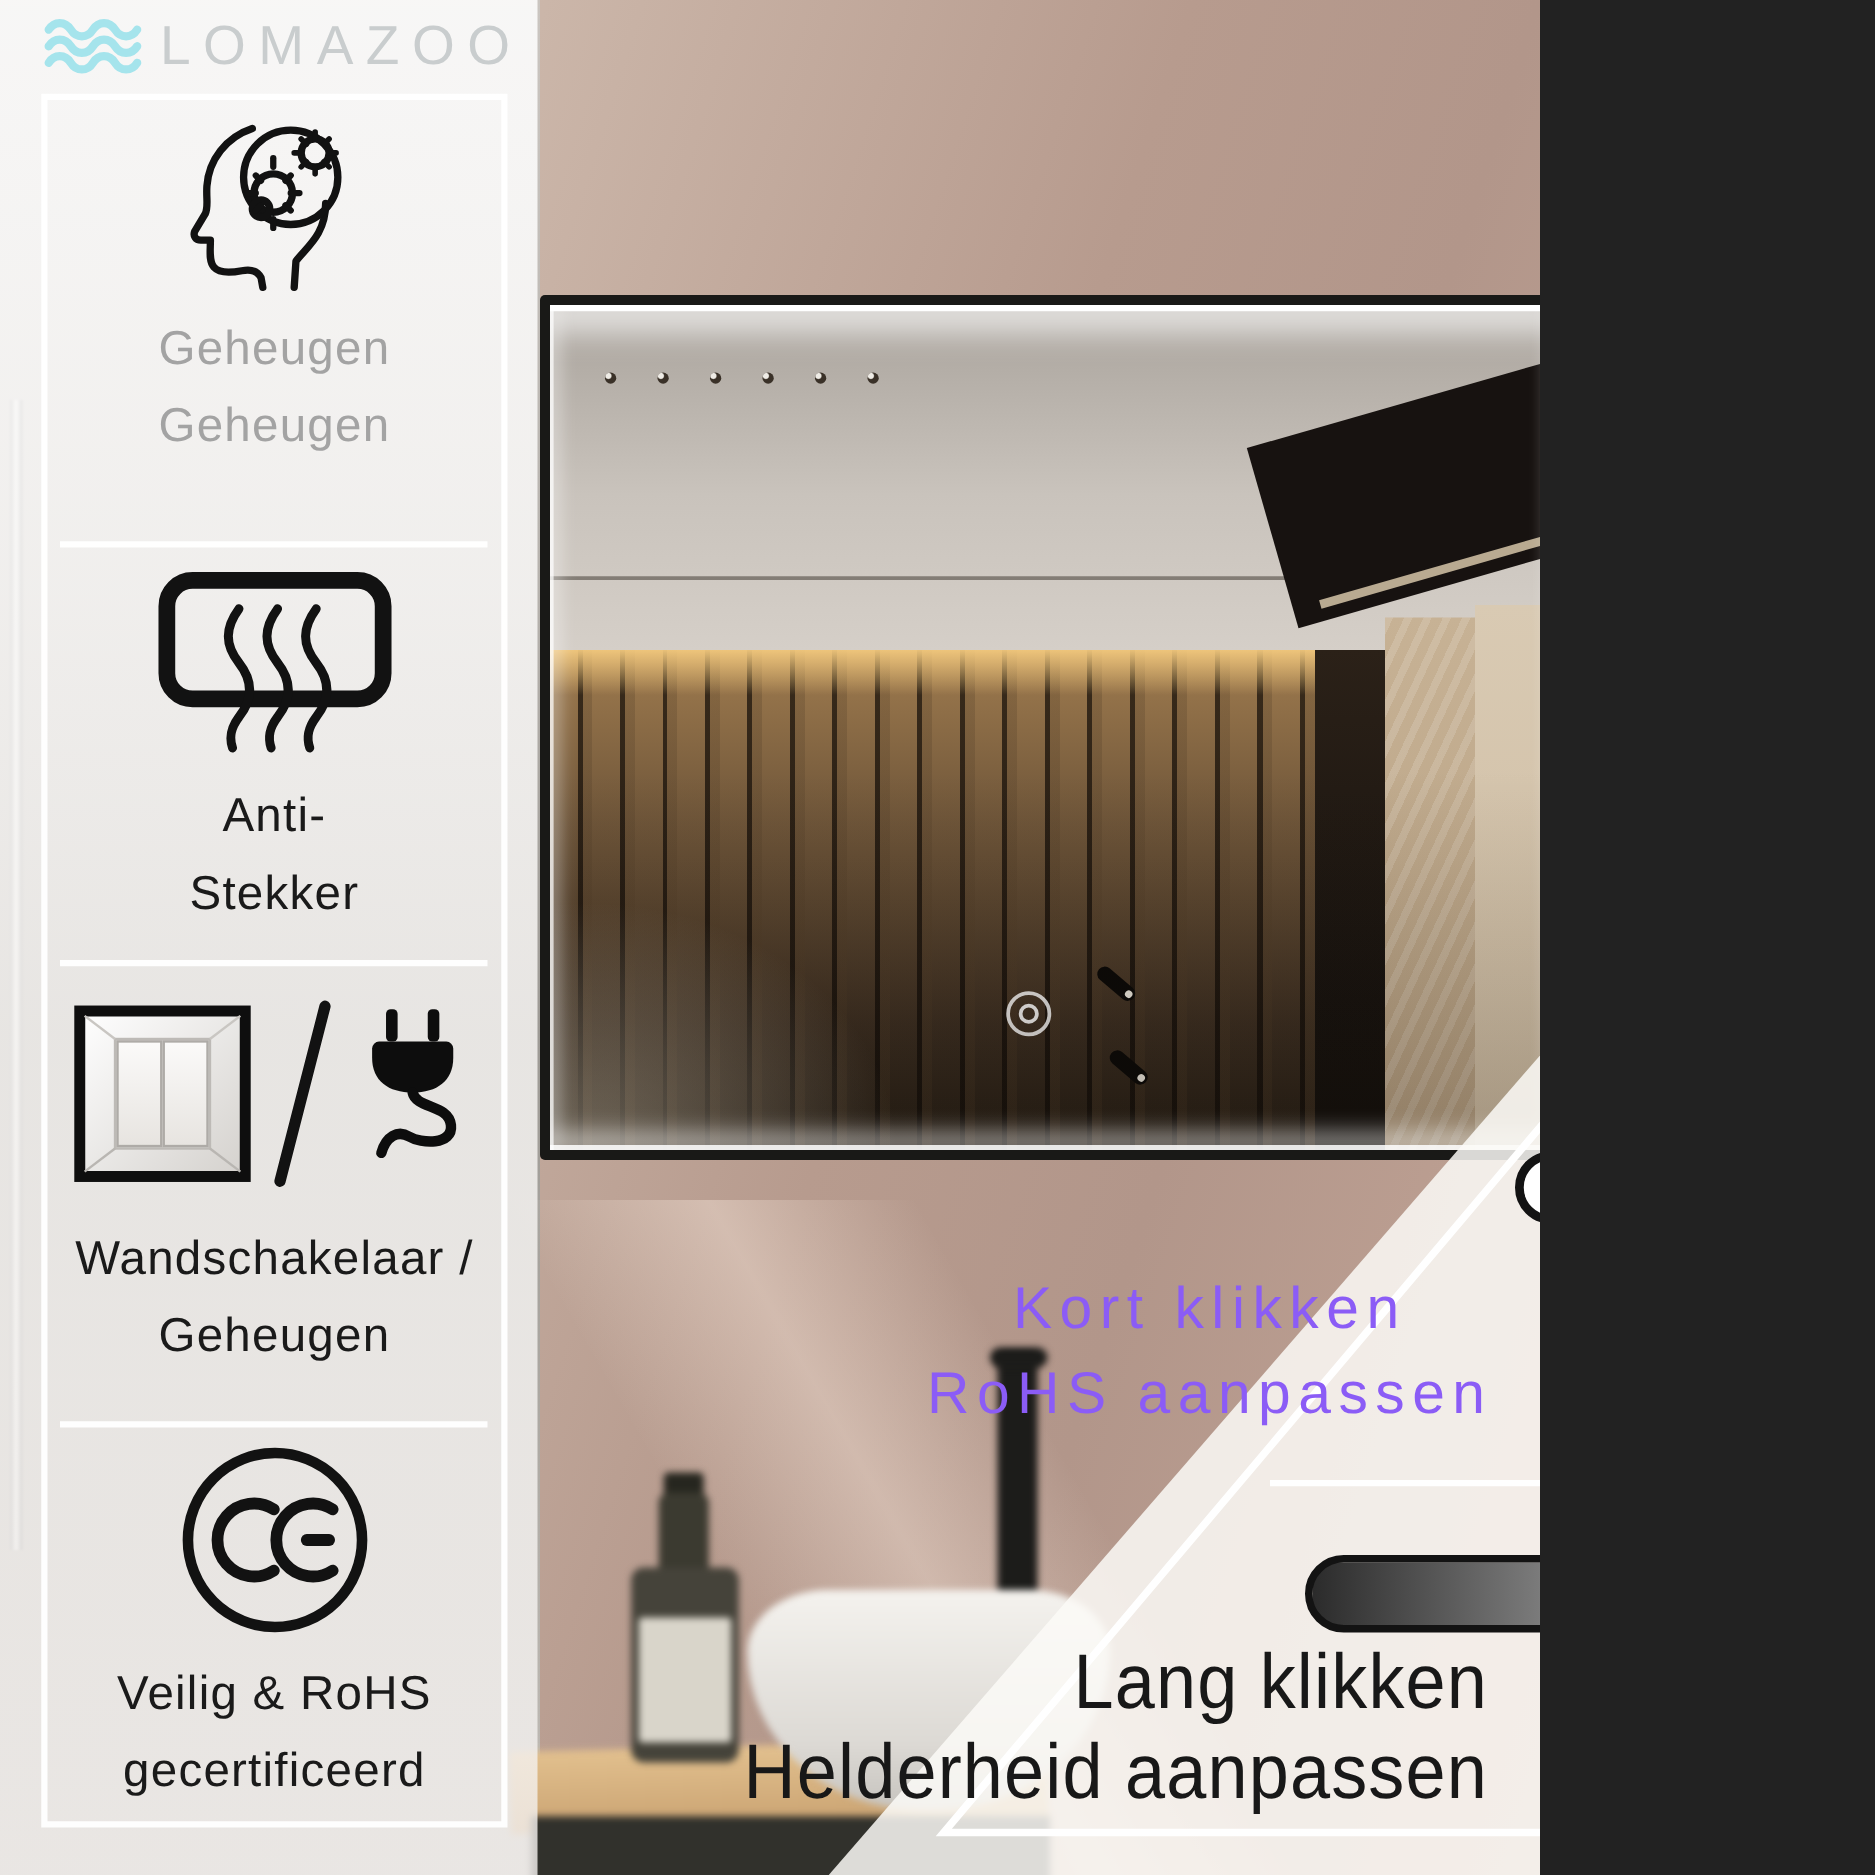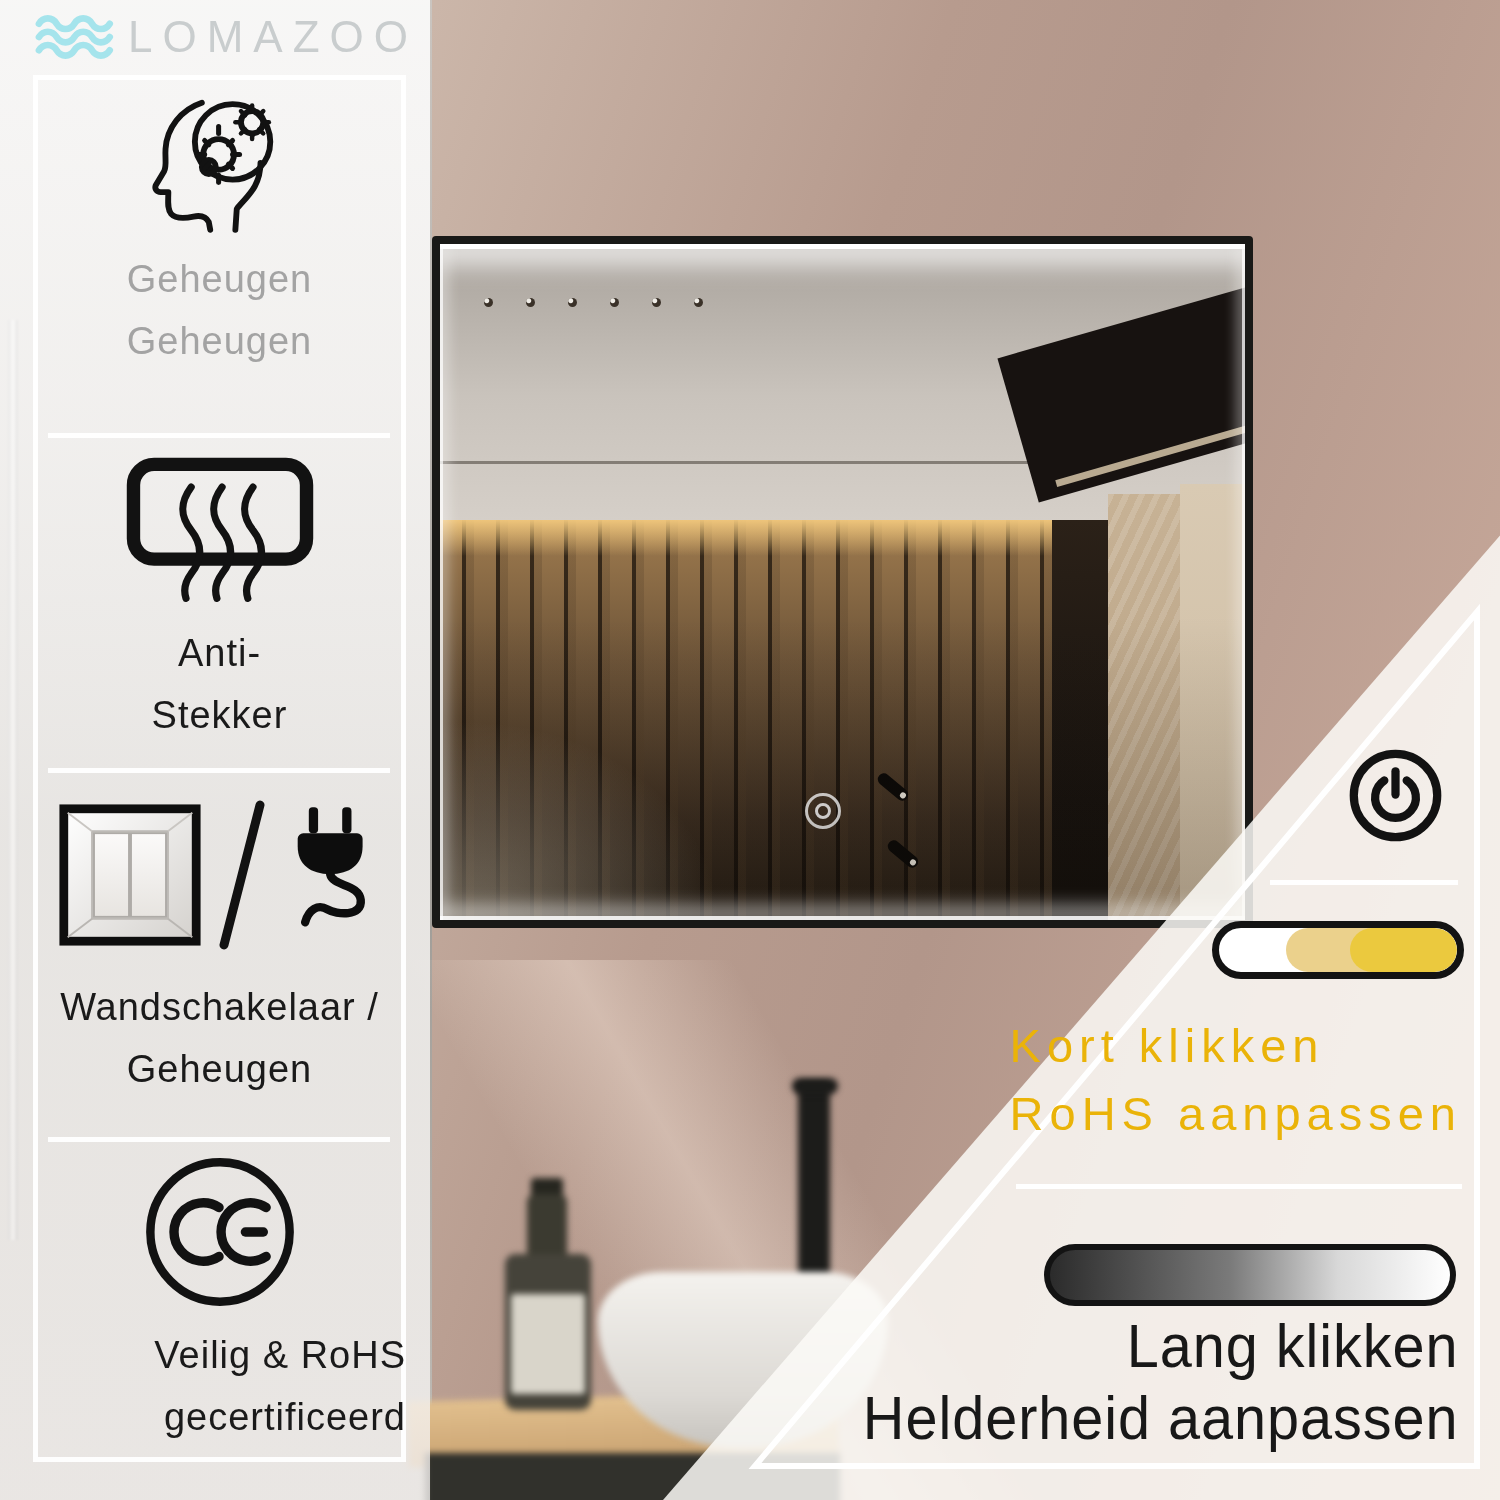--- a/index.html
+++ b/index.html
@@ -1,16 +1,16 @@
 <!DOCTYPE html>
 <html><head>
 <meta charset="utf-8">
 <style>
   html,body{margin:0;padding:0;background:#222;}
-  .stage{position:relative;width:1500px;height:1500px;overflow:hidden;
+  .stage{position:relative;width:1232px;height:1500px;overflow:hidden;
          font-family:"Liberation Sans", sans-serif; -webkit-font-smoothing:antialiased;}
   .abs{position:absolute;}
 
   
   .wall{left:0;top:0;width:1500px;height:1500px;
     background:linear-gradient(108deg,#d9d3cd 0%,#cbb6a9 22%,#b79b8e 48%,#b2968a 62%,#c3a597 85%,#c8ab9d 100%);}
   .shower-strip{left:0;top:0;width:432px;height:1500px;
     background:linear-gradient(180deg,#cac5c0 0%,#b7b3ae 30%,#9d9a95 55%,#b0aca6 80%,#c2beb8 100%);}
   .shower-pole{left:8px;top:320px;width:10px;height:920px;filter:blur(1px);
     background:linear-gradient(90deg,#888,#e8e8e6,#777);}
@@ -96,21 +96,21 @@
   .feat .lines{font-size:38px;line-height:62px;letter-spacing:1px;}
   .icon-row{display:flex;align-items:center;justify-content:center;gap:14px;}
 
   
   .t-divider{height:5px;background:#fff;}
   .color-slider{left:1212px;top:921px;width:252px;height:58px;border:7px solid #131313;border-radius:30px;
     box-sizing:border-box;background:#fff;overflow:hidden;}
   .seg{position:absolute;top:0;bottom:0;border-radius:24px;}
   .seg-mid{left:28%;width:46%;}
   .seg-end{left:55%;right:0;}
-  .kort{right:38px;top:1012px;text-align:left;font-size:47px;line-height:68px;letter-spacing:6px;color:#eab308;}
+  .kort{right:38px;top:1012px;text-align:center;font-size:47px;line-height:68px;letter-spacing:6px;color:#8b5cf6;}
   .bright-bar{left:1044px;top:1244px;width:412px;height:62px;border:6px solid #131313;border-radius:32px;
     box-sizing:border-box;}
   .lang{right:42px;top:1310px;text-align:right;font-size:62px;line-height:72px;letter-spacing:1px;
     color:#181818;transform:scaleX(.93);transform-origin:right center;}
   svg{display:block;}
 </style>
 </head>
 <body>
 
 <div class="stage">
@@ -288,21 +288,21 @@
 
   <div class="abs feat" style="top: 1152px; color: rgb(26, 26, 26);">
     <span>
       <svg width="160" height="160" viewBox="0 0 170 170" fill="none" stroke="#121212" style="margin:0 auto;">
         <circle cx="85" cy="85" r="74" stroke-width="9"></circle>
         <path d="M84,59 A31,31 0 1 0 84,111" stroke-width="10" stroke-linecap="round"></path>
         <path d="M134,59 A31,31 0 1 0 134,111" stroke-width="10" stroke-linecap="round"></path>
         <line x1="112" y1="85" x2="131" y2="85" stroke-width="10" stroke-linecap="round"></line>
       </svg>
     </span>
-    <div class="lines" style="margin-top:12px;text-align:right;">
+    <div class="lines" style="margin-top:12px;">
       <div>Veilig &amp; RoHS</div>
       <div>gecertificeerd</div>
     </div>
   </div>
 
   <div class="abs" style="left:1347px;top:747px;">
     <svg width="97" height="97" viewBox="0 0 100 100" fill="none" stroke="#121212">
       <circle cx="50" cy="50" r="43" stroke-width="8.5"></circle>
       <path d="M38.5,34.5 A21,21 0 1 0 61.5,34.5" stroke-width="8.5" stroke-linecap="round"></path>
       <line x1="50" y1="25" x2="50" y2="49" stroke-width="8.5" stroke-linecap="round"></line>

